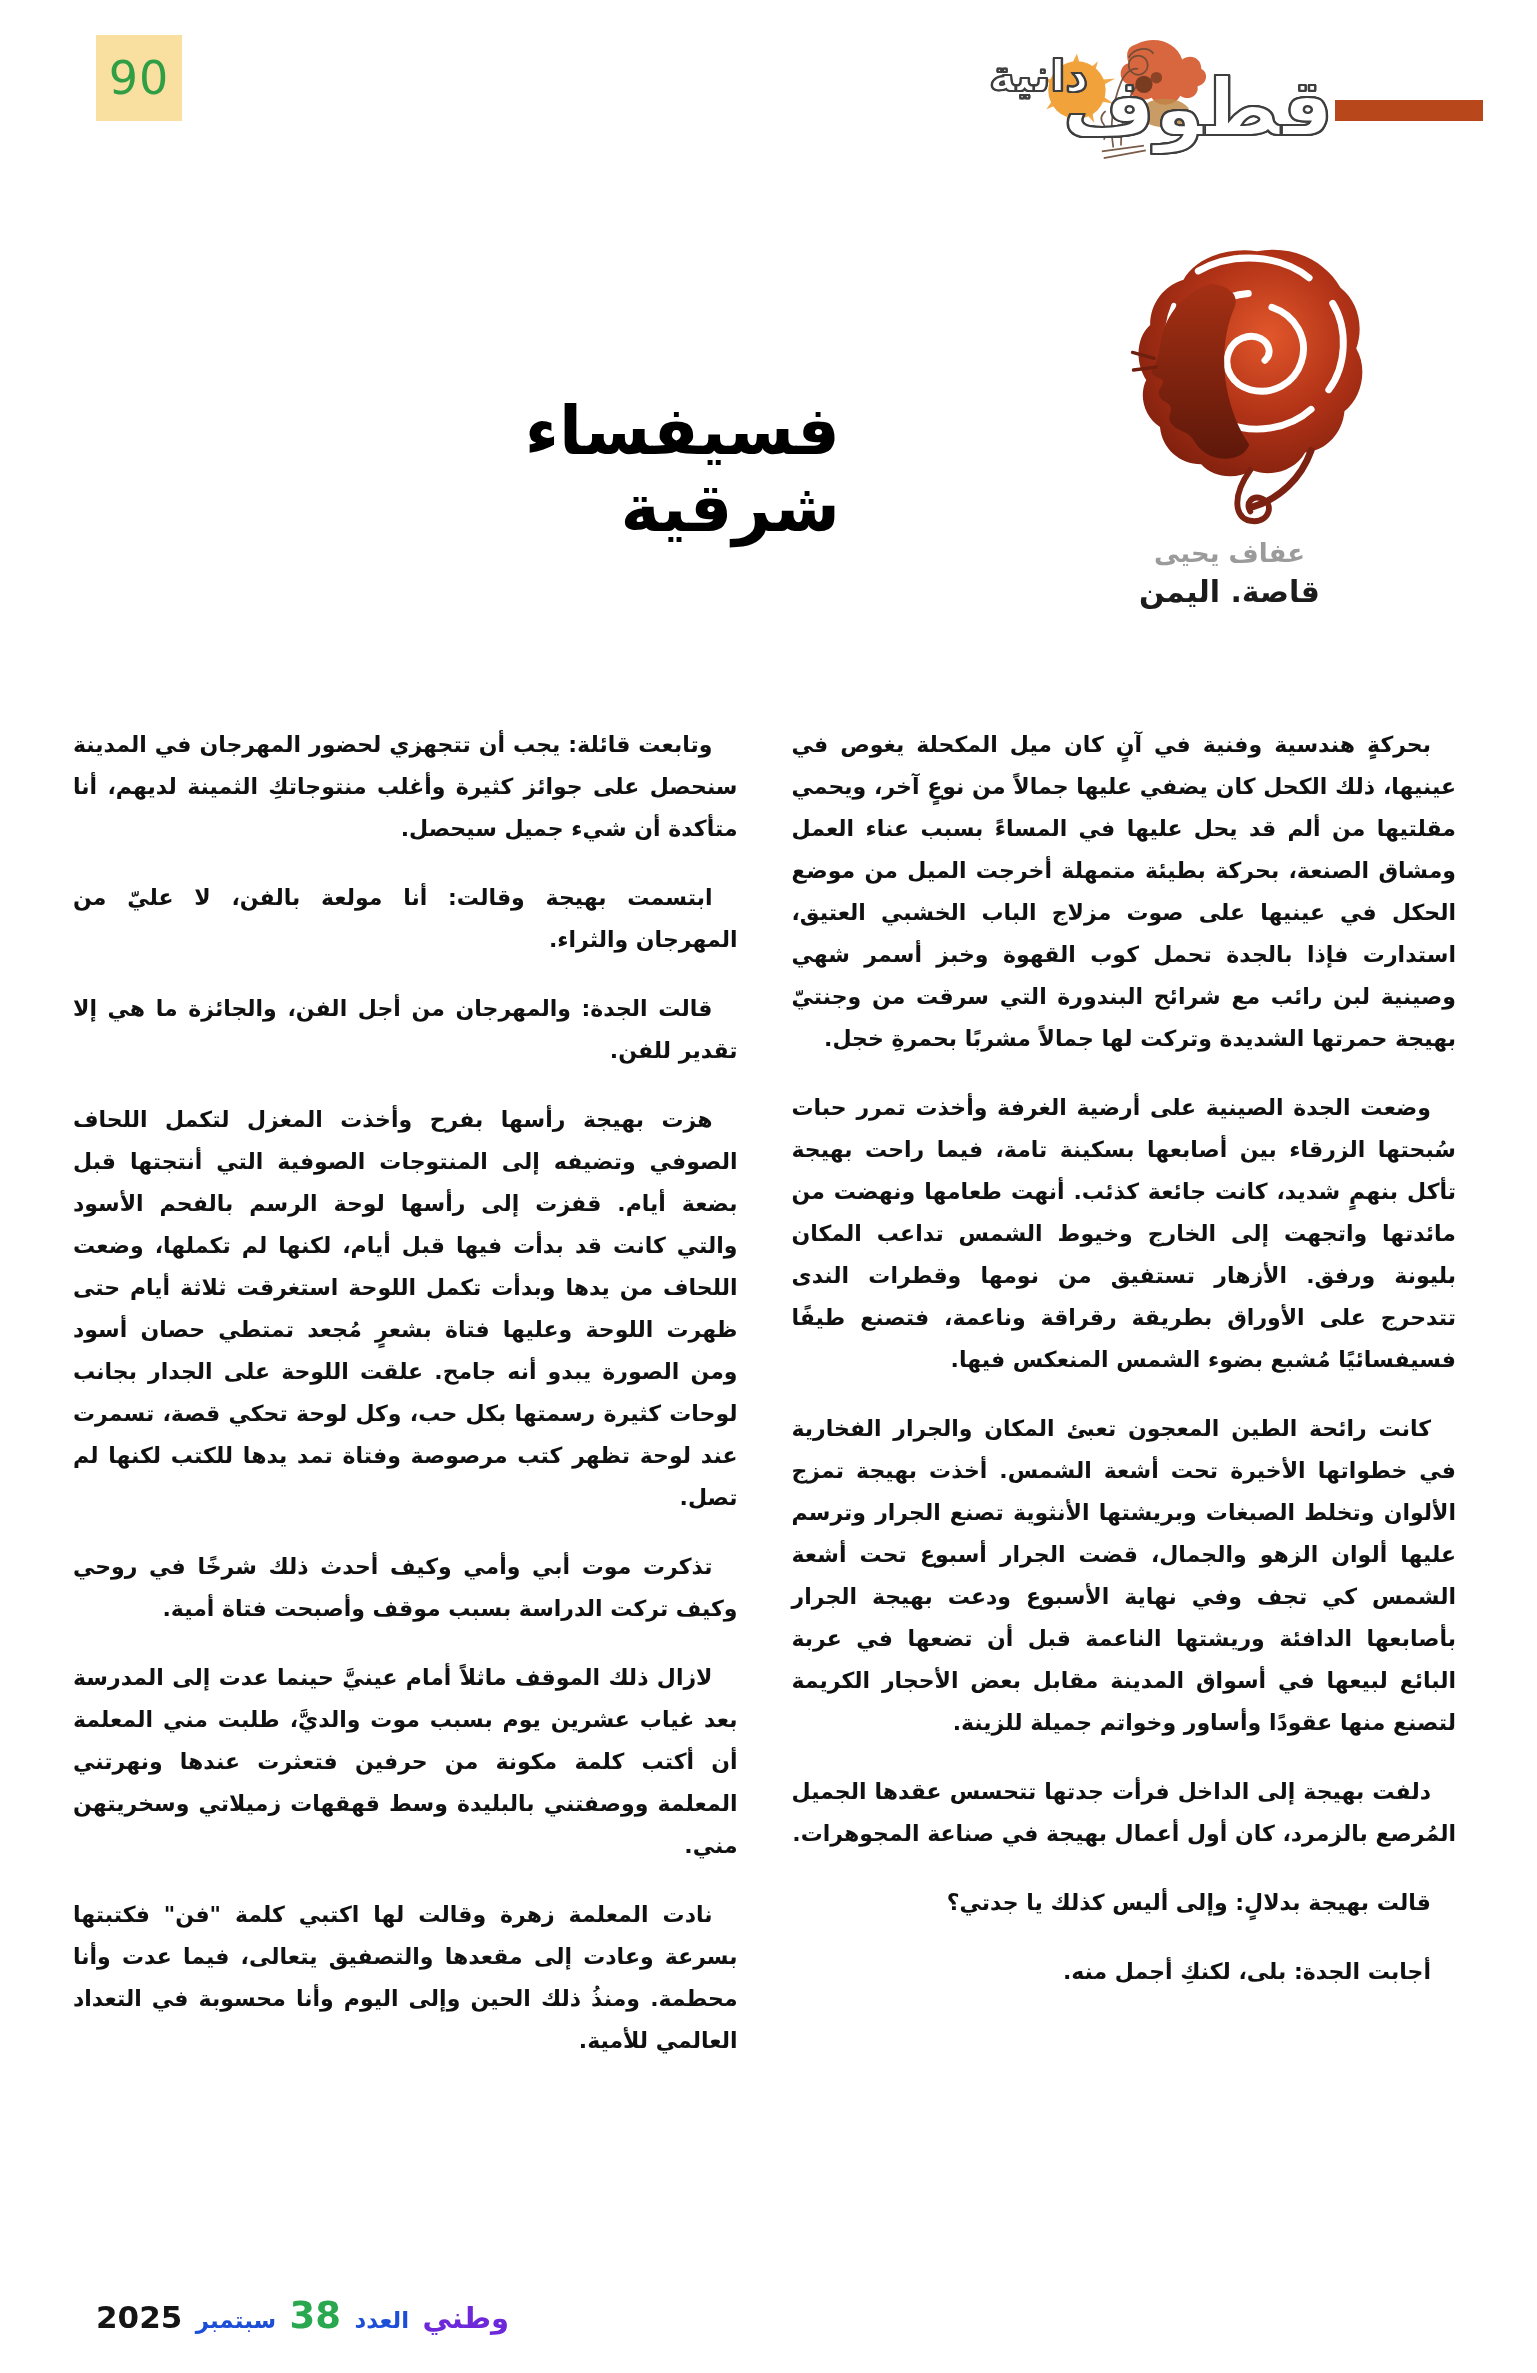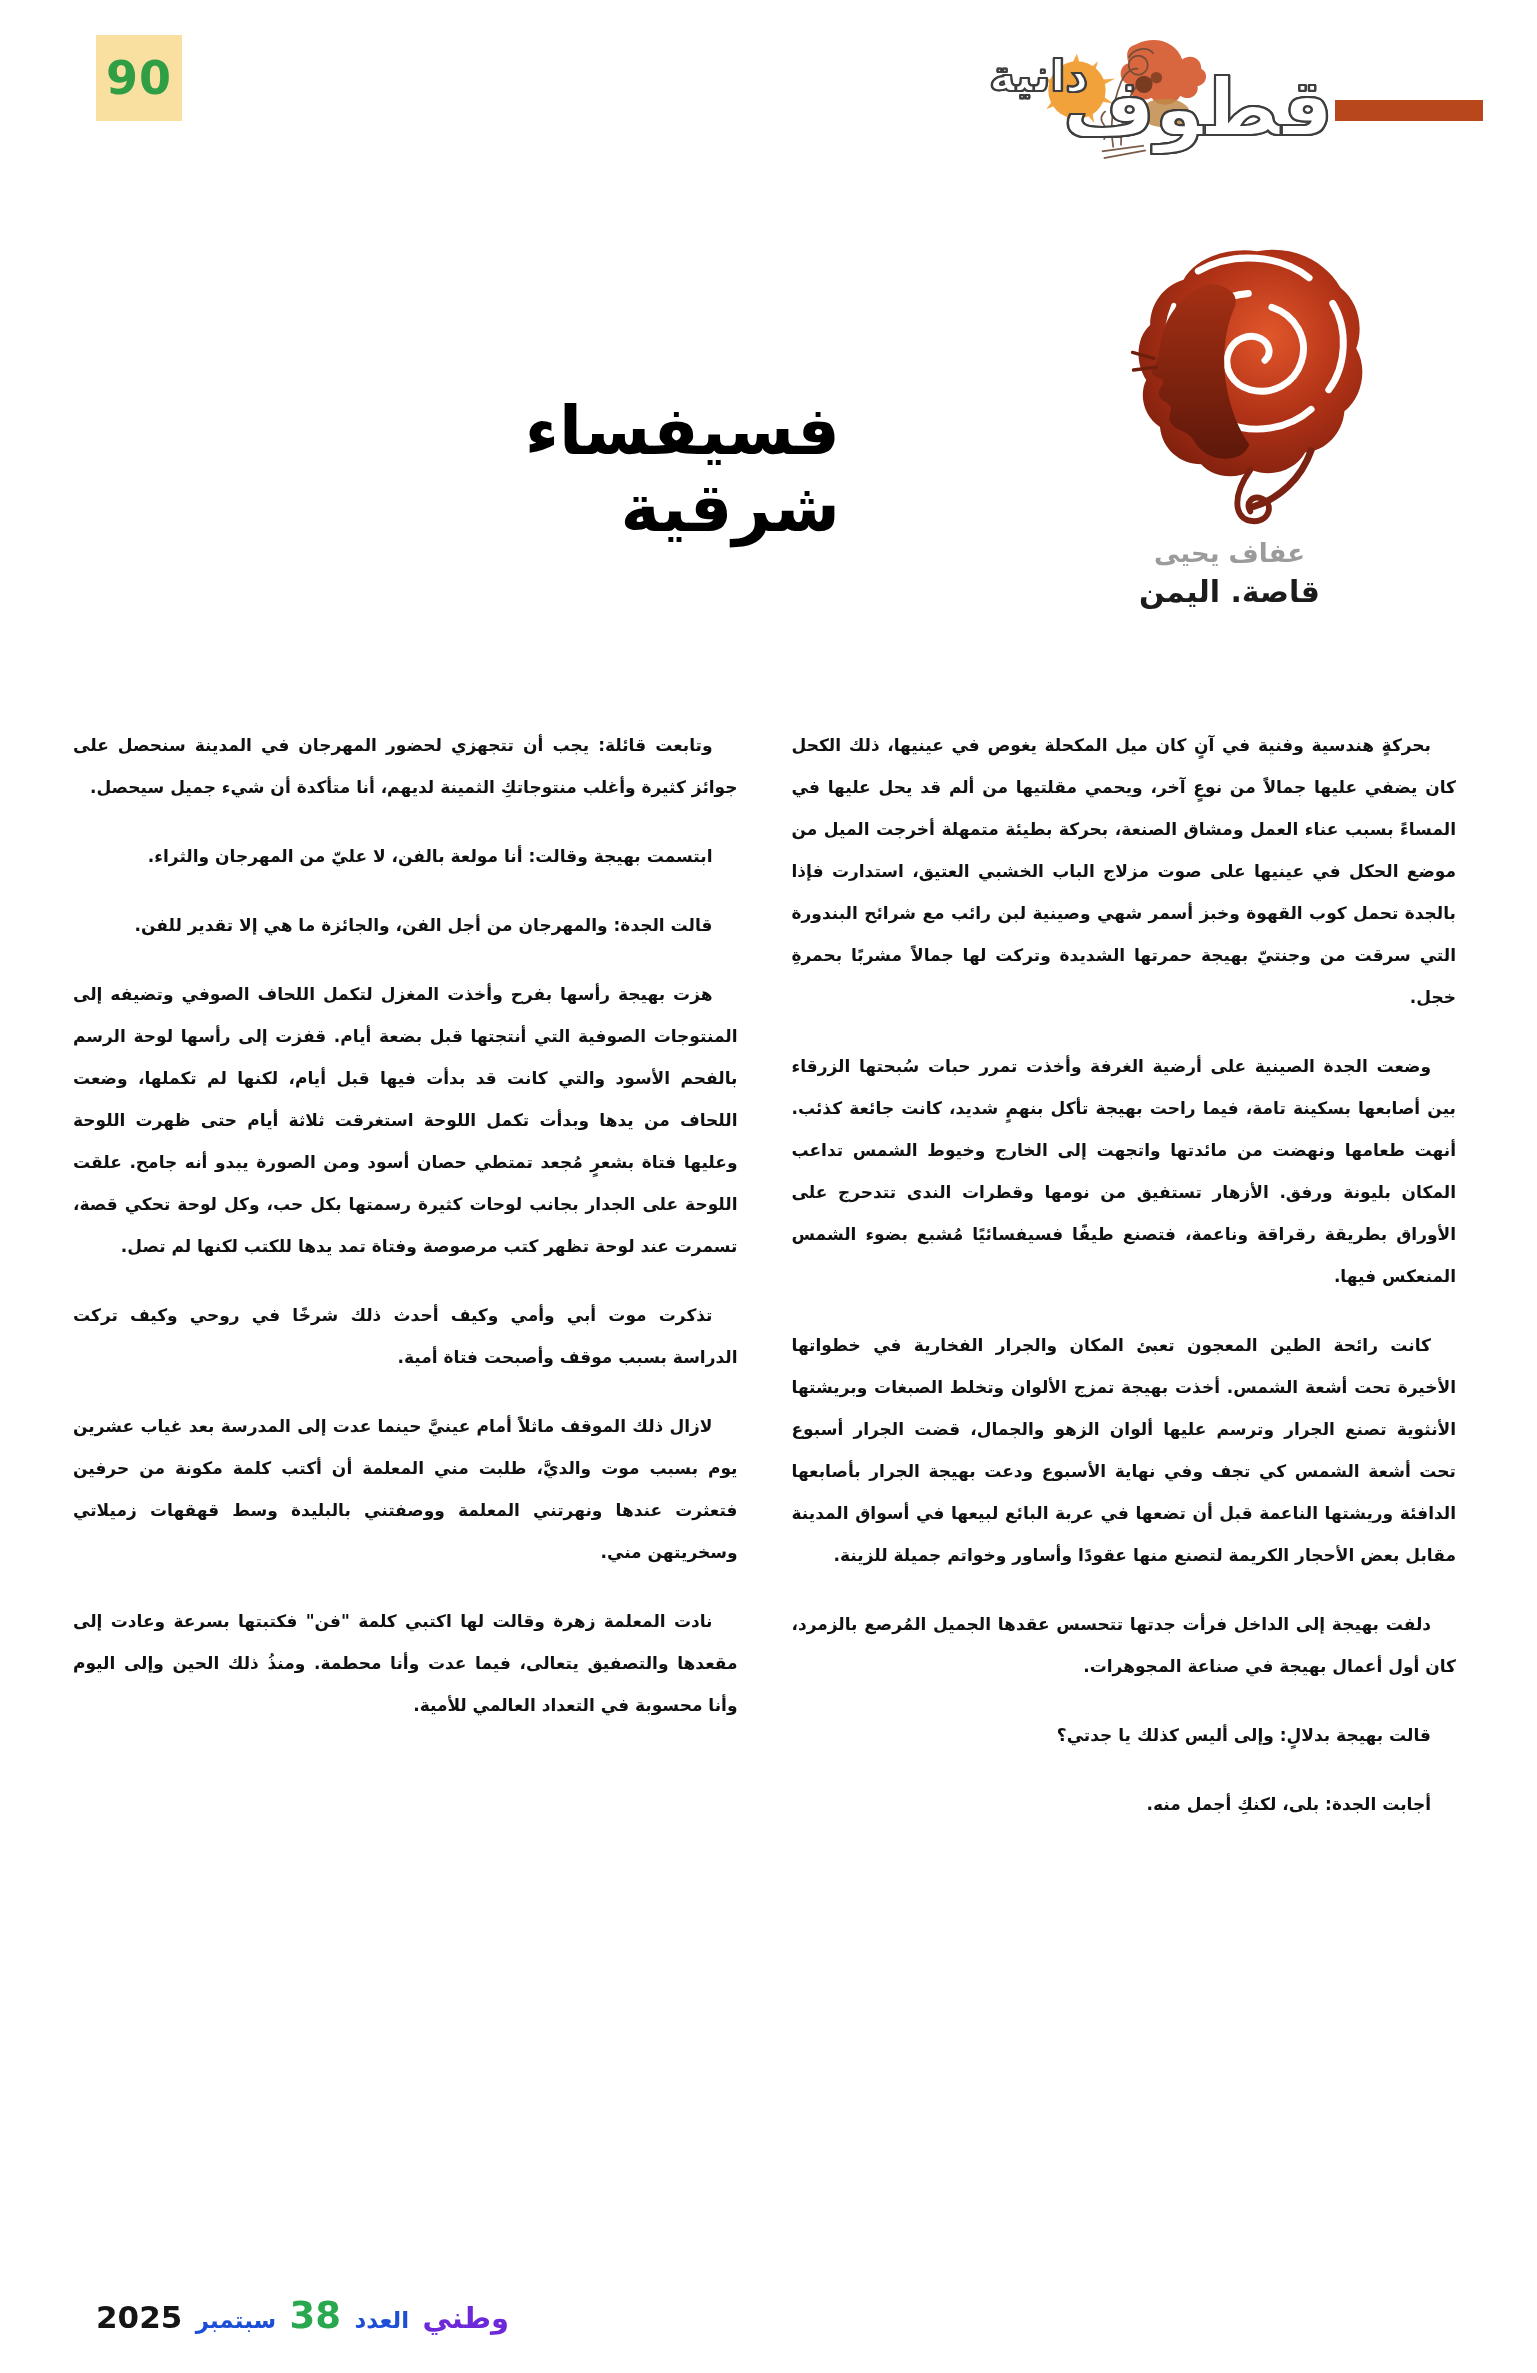--- a/index.html
+++ b/index.html
@@ -6,21 +6,21 @@
   .page{
     position:relative;width:1537px;height:2374px;margin:0 auto;
     background:#ffffff;overflow:hidden;
     font-family:"DejaVu Sans",sans-serif;
   }
   
   .pagenum{
     position:absolute;left:96px;top:35px;width:86px;height:86px;
     background:#f9e0a0;display:flex;align-items:center;justify-content:center;
   }
-  .pagenum span{font-size:46px;font-weight:bold;color:#2f9e44;letter-spacing:1px;}
+  .pagenum span{font-size:46px;font-weight:normal;color:#2f9e44;letter-spacing:1px;}
   
   .brand{position:absolute;right:204px;top:29px;width:413px;height:125px;}
   .brand-splash{position:absolute;right:91px;top:-3.8px;width:221px;height:134px;z-index:0;}
   .outline-txt{
     color:#ffffff;font-weight:bold;
     -webkit-text-stroke:1.9px #3e3e3e;
     text-shadow:1.4px 0 #3e3e3e,-1.4px 0 #3e3e3e,0 1.4px #3e3e3e,0 -1.4px #3e3e3e,
                 1px 1px #3e3e3e,-1px -1px #3e3e3e,1px -1px #3e3e3e,-1px 1px #3e3e3e;
   }
   .brand-main{position:absolute;right:0;bottom:5.8px;font-size:79px;line-height:1;z-index:1;}
@@ -38,21 +38,21 @@
   .author-name{font-size:26px;font-weight:bold;color:#9b9b9b;}
   .author-role{font-size:30px;font-weight:bold;color:#1c1c1c;margin-top:5.8px;}
   
   .columns{
     position:absolute;left:73px;top:724px;width:1383px;height:1566px;
     display:flex;gap:54px;overflow:hidden;
   }
   .col{flex:1 1 0;min-width:0;}
   .para{
     margin:0 0 27px 0;text-indent:25px;
-    font-size:17px;line-height:42px;font-weight:bold;color:#111111;
+    font-size:22px;line-height:42px;font-weight:bold;color:#111111;
     text-align:justify;direction:rtl;
   }
   
   .footer{
     position:absolute;left:63px;top:2294px;
     display:flex;align-items:baseline;gap:13.4px;font-weight:bold;
   }
   .f-mag{font-size:29px;color:#6d28d9;}
   .f-lbl{font-size:23px;color:#1d4ed8;}
   .f-num{font-size:37px;color:#2aa84f;}

